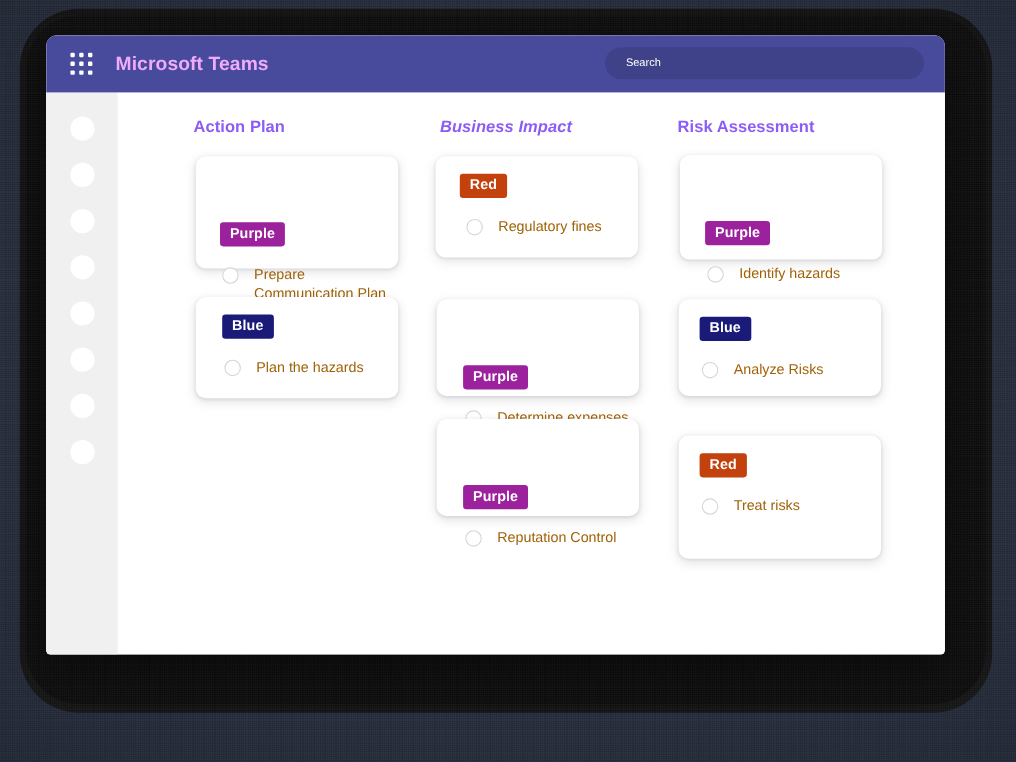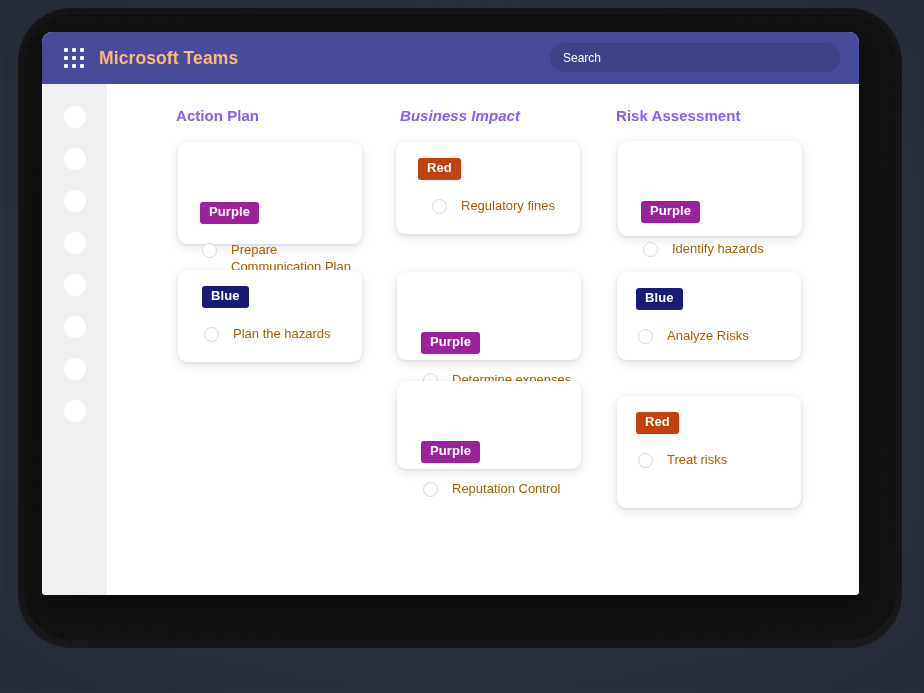--- a/index.html
+++ b/index.html
@@ -98,22 +98,22 @@
     cursor: pointer;
   }
   #waffle-icon i {
     display: block;
     width: 4px;
     height: 4px;
     background: #ffffff;
     border-radius: 1px;
   }
   #app-title {
-    margin-left: 15px;
-    color: #fdba74;
+    margin-left: 21px;
+    color: #f0abfc;
     font-size: 17.5px;
     font-weight: 700;
     letter-spacing: .1px;
     white-space: nowrap;
   }
   #search-box {
     position: absolute;
     left: 508px;
     top: 11px;
     width: 290px;
@@ -123,23 +123,23 @@
     display: flex;
     align-items: center;
     cursor: text;
   }
   #search-input {
     border: 0;
     background: transparent;
     outline: none;
     color: #e5e5e5;
     font-family: "Liberation Sans", sans-serif;
-    font-size: 12px;
+    font-size: 10px;
     font-weight: 400;
-    margin-left: 11px;
+    margin-left: 17px;
     width: 250px;
   }
   #search-input::placeholder { color: #ffffff; opacity: 1; }
 
   
   #window-body {
     display: flex;
     height: 511px;
     background: #ffffff;
   }
@@ -303,21 +303,21 @@
           </div>
         </div>
       </div>
 
       <div class="column" id="column-1">
         <div class="column-title">Business Impact</div>
         <div class="card" style="left:0px; top:58px; height:60px;">
           <div style="padding-left:22px;">
             <span class="tag tag-red">Red</span>
           </div>
-          <div class="task-row" style="padding-left:36px;align-items:flex-end;">
+          <div class="task-row" style="padding-left:28px;align-items:flex-end;">
             <div class="task-check"></div>
             <div class="task-label">Regulatory fines</div>
           </div>
         </div>
         <div class="card" style="left:1px; top:188px; height:56px;">
           <div style="padding-left:24px;">
             <span class="tag tag-purple">Purple</span>
           </div>
           <div class="task-row" style="padding-left:26px;">
             <div class="task-check"></div>

